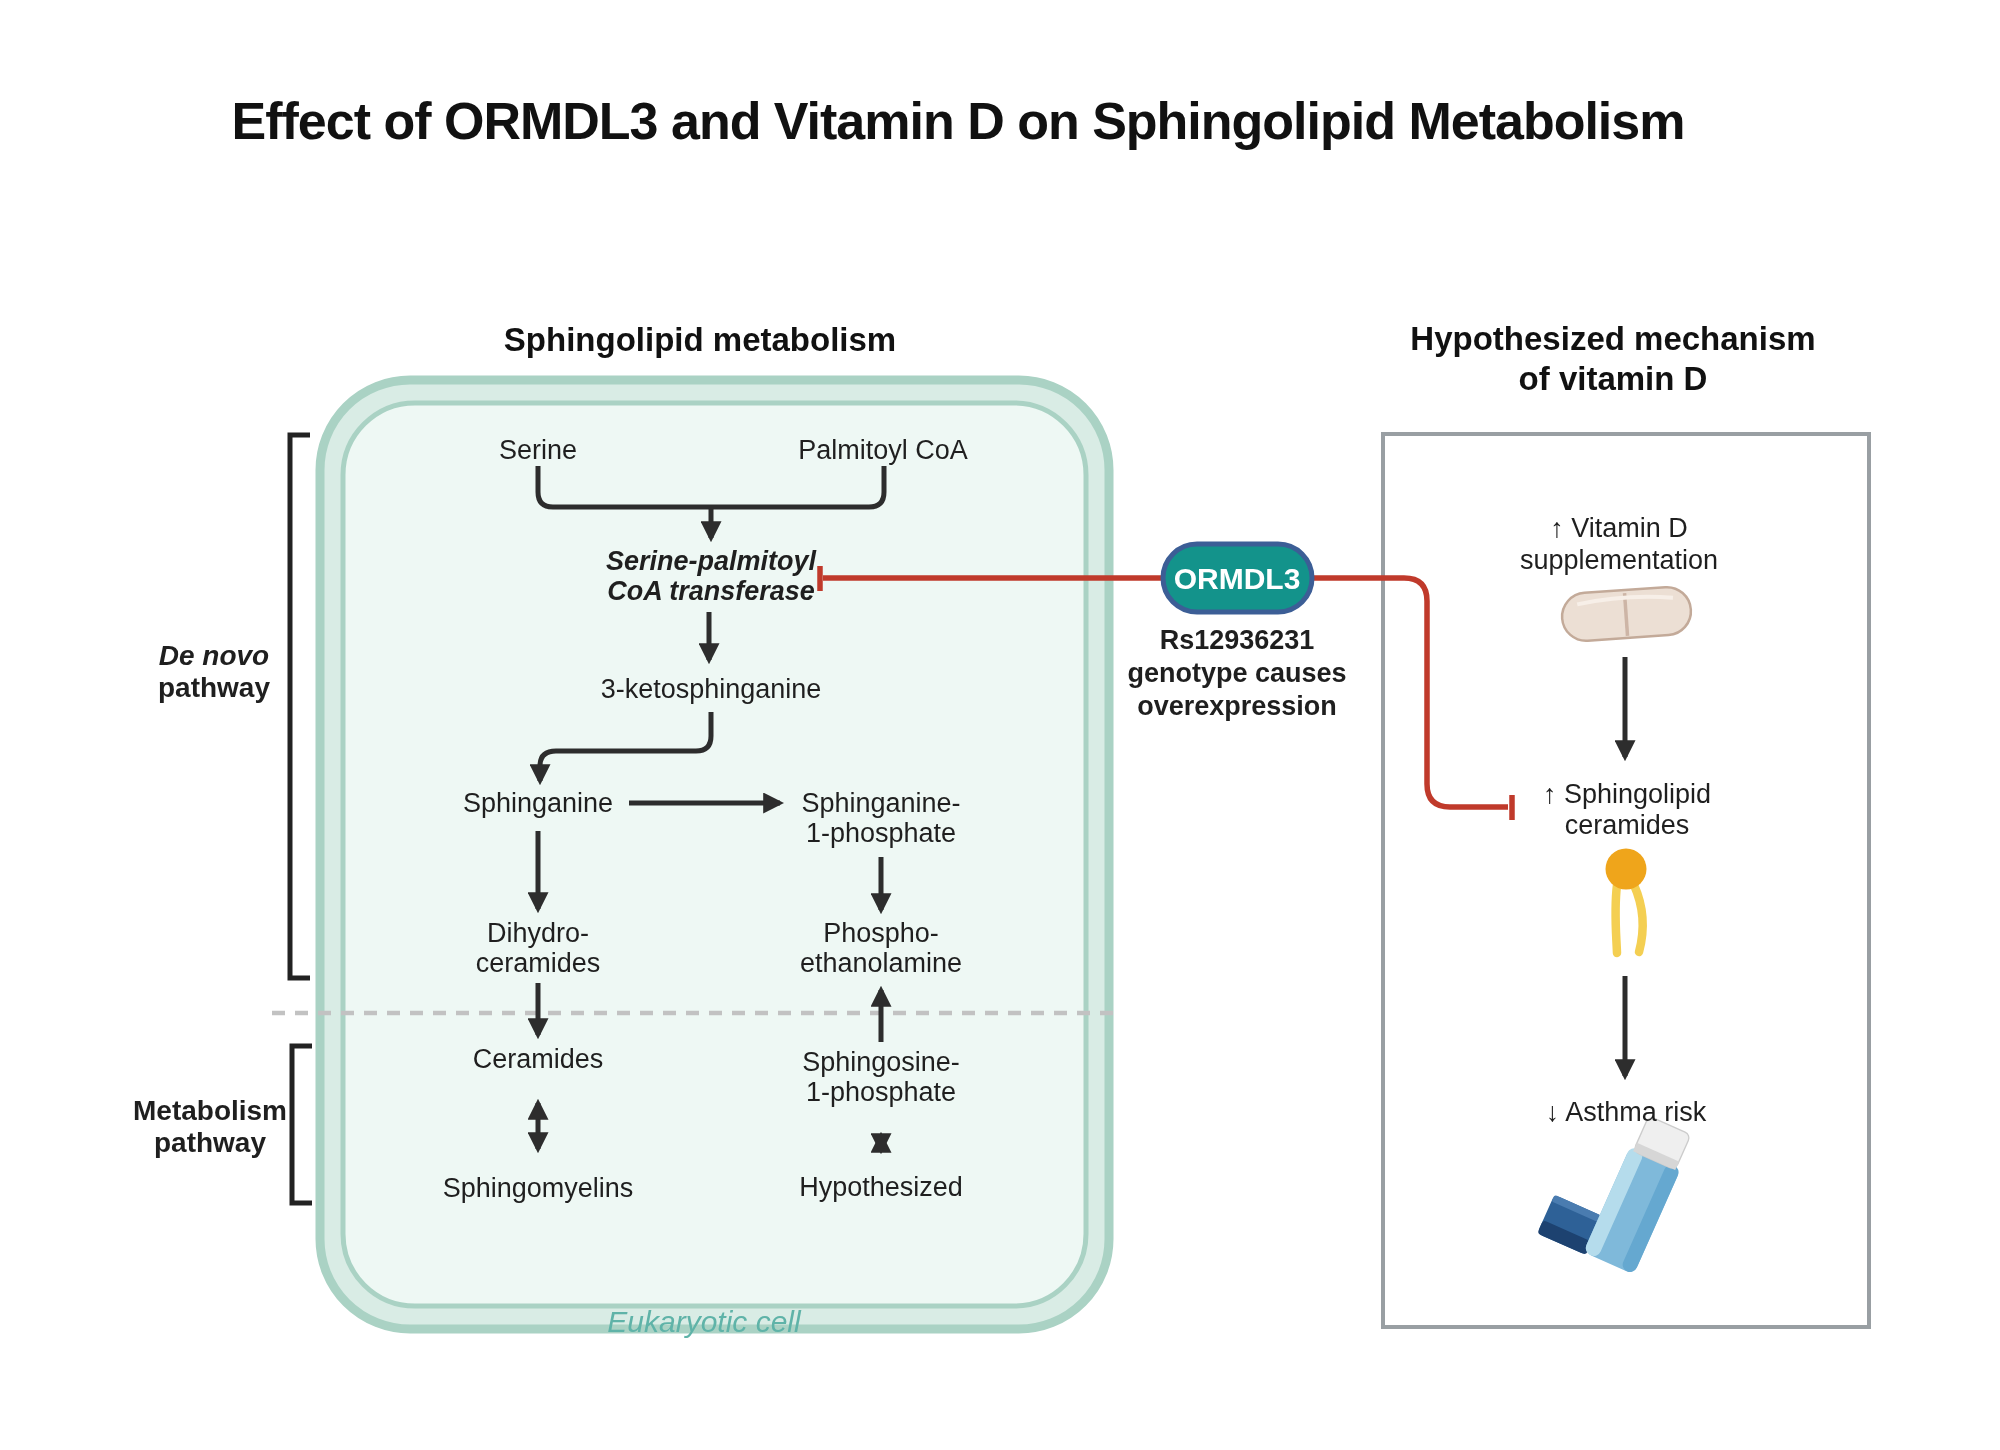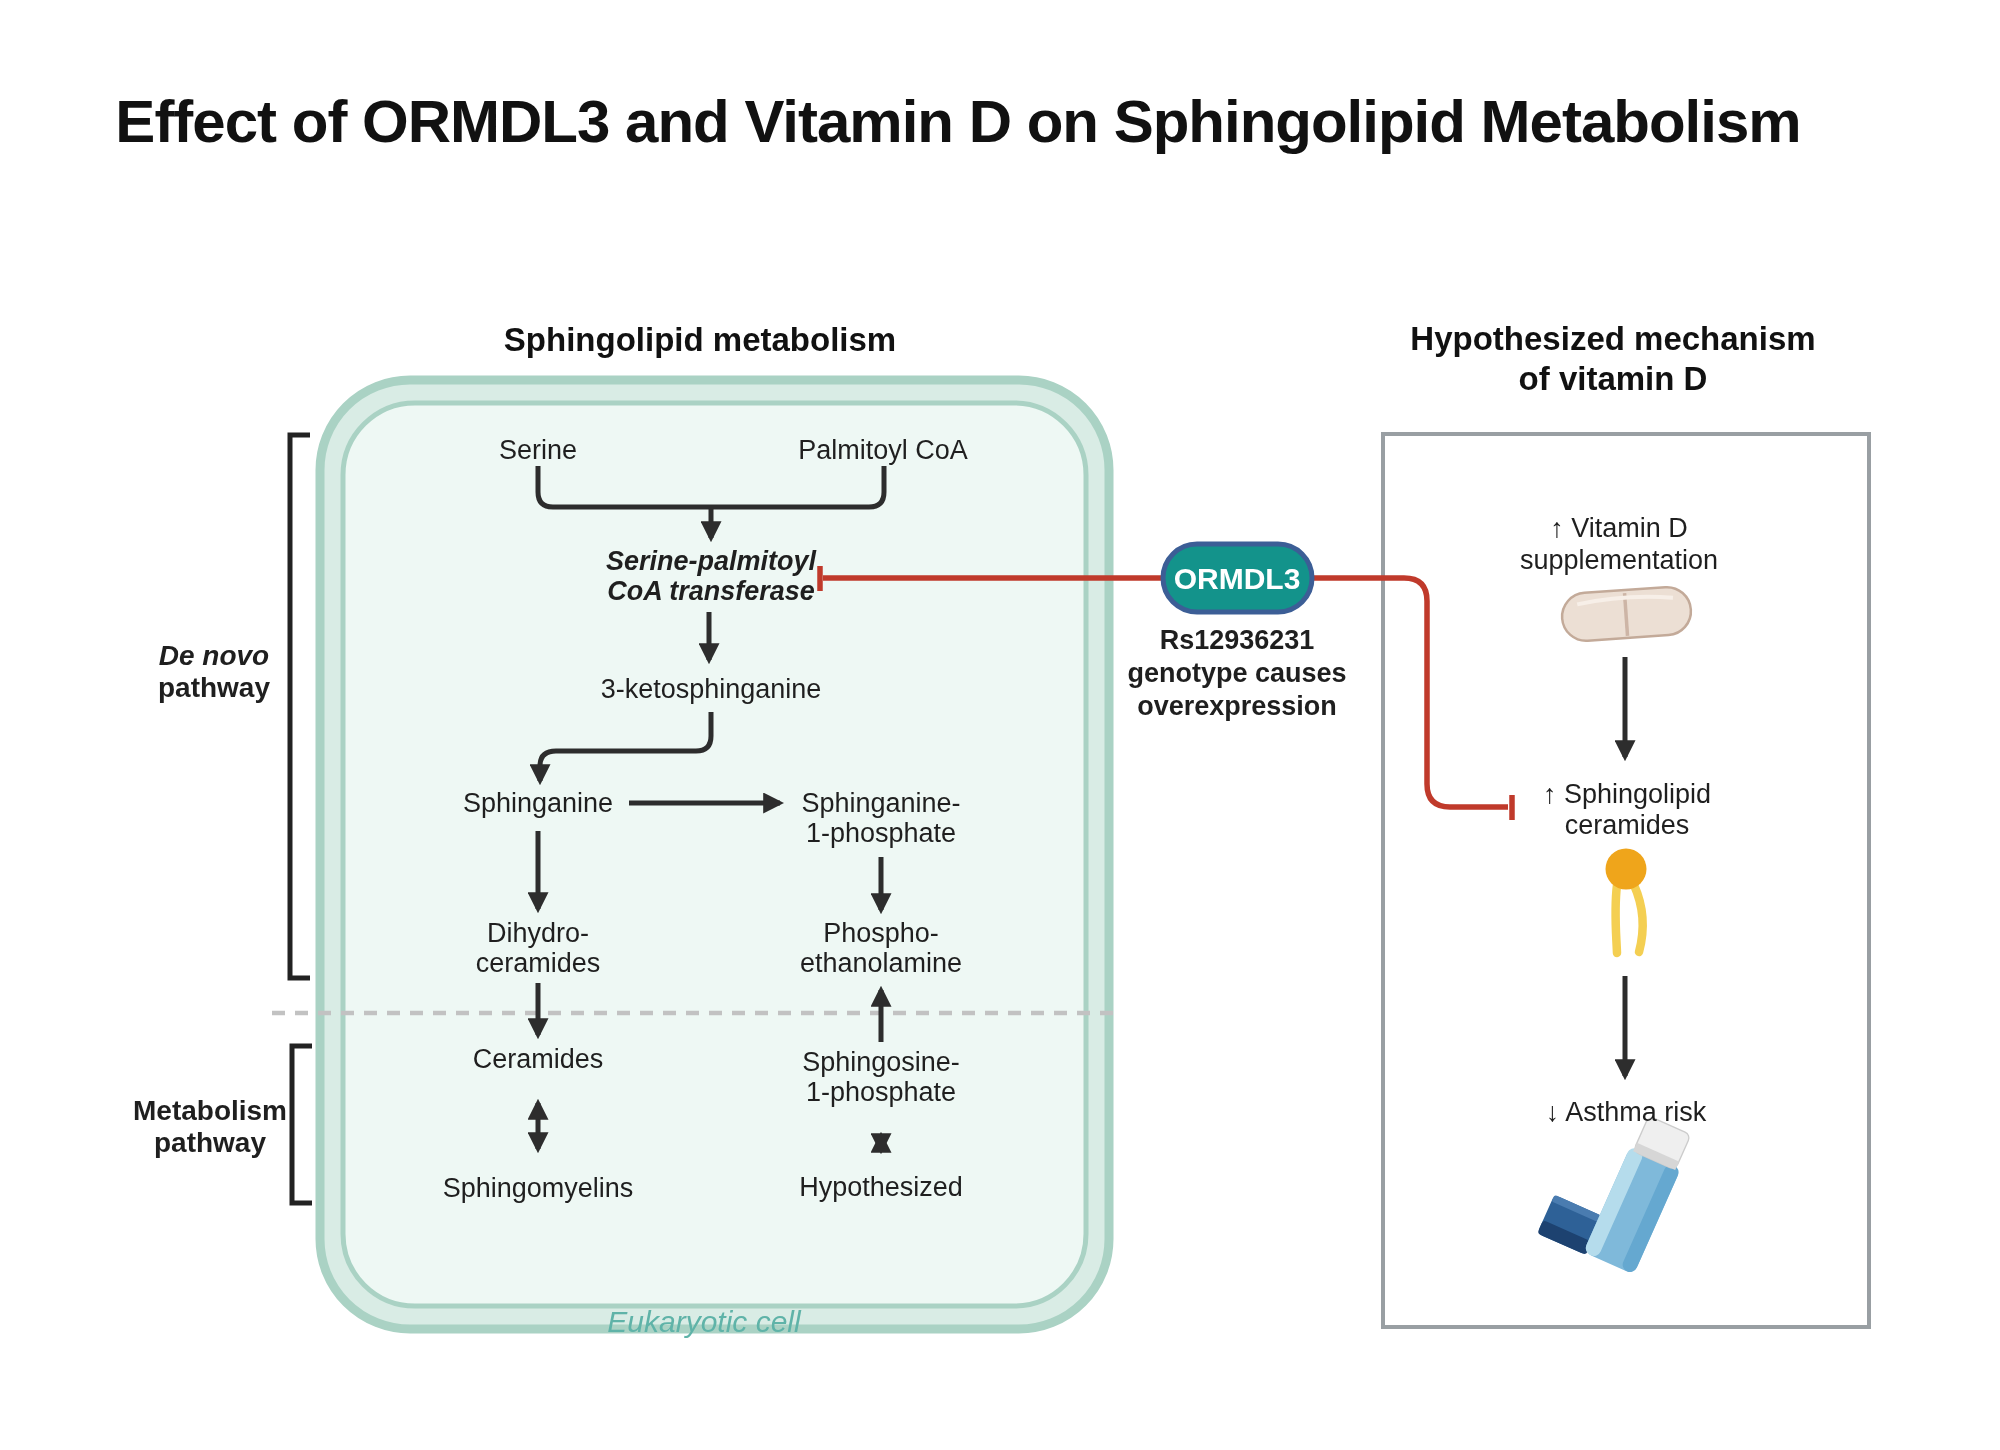--- a/index.html
+++ b/index.html
@@ -13,21 +13,21 @@
   svg.layer{position:absolute;left:0;top:0;}
   .label{
     position:absolute;
     transform:translate(-50%,-50%);
     white-space:nowrap;
     color:#1f1f1f;
     font-size:27px;
     text-align:center;
     line-height:1.1;
   }
-  .title{font-size:60px;font-weight:700;letter-spacing:-1px;color:#111;}
+  .title{font-size:52px;font-weight:700;letter-spacing:-1px;color:#111;}
   .panel-header{font-size:33px;font-weight:700;color:#111;}
   .node{font-size:27px;}
   .enzyme{font-weight:700;font-style:italic;}
   .bracket-label{font-size:28px;font-weight:700;}
   .italic{font-style:italic;}
   .cell-caption{font-size:30px;font-style:italic;color:#5fb3a8;}
   .ormdl3-text{font-size:30px;font-weight:700;color:#ffffff;}
   .note{font-size:27px;font-weight:700;}
   .step{font-size:27px;}
 </style>

